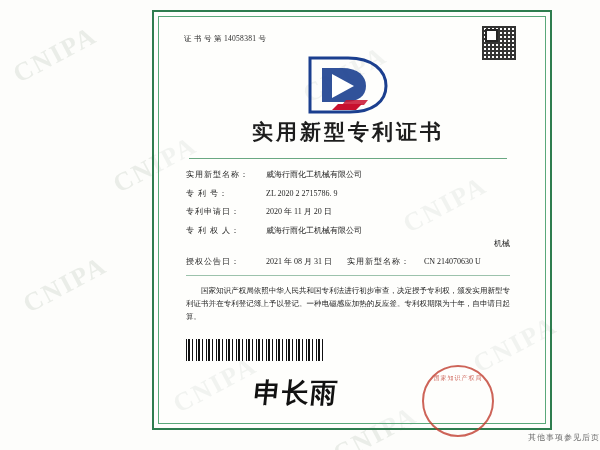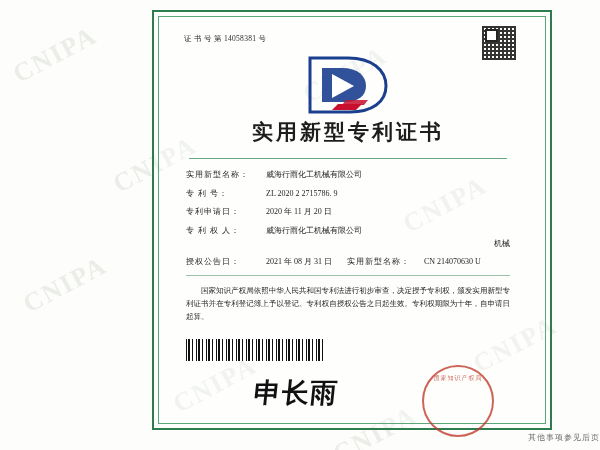--- a/index.html
+++ b/index.html
@@ -316,21 +316,21 @@
         <div class="field-label">授权公告日：</div>
         <div class="field-value">2021 年 08 月 31 日</div>
         <div class="field-label" style="flex:0 0 58px;">实用新型名称：</div>
         <div class="field-value" style="flex:0 0 86px;margin-left:12px;">CN 214070630 U</div>
       </div>
 
       <div class="fields-rule"></div>
     </div>
 
     <div class="body-text">
-      <p>国家知识产权局依照中华人民共和国专利法进行初步审查，决定授予专利权，颁发实用新型专利证书并在专利登记簿上予以登记。专利权自授权公告之日起生效。专利权期限为十年，自申请日起算。</p>
+      <p>国家知识产权局依照中华人民共和国专利法进行初步审查，决定授予专利权，颁发实用新型专利证书并在专利登记簿上予以登记。一种电磁感应加热的反应釜。专利权期限为十年，自申请日起算。</p>
     </div>
 
     <div class="barcode"></div>
 
     <div class="sign-area">
 
       <div class="signature">申长雨</div>
       <div class="seal">
         <div class="seal-text-top">国家知识产权局</div>
 

